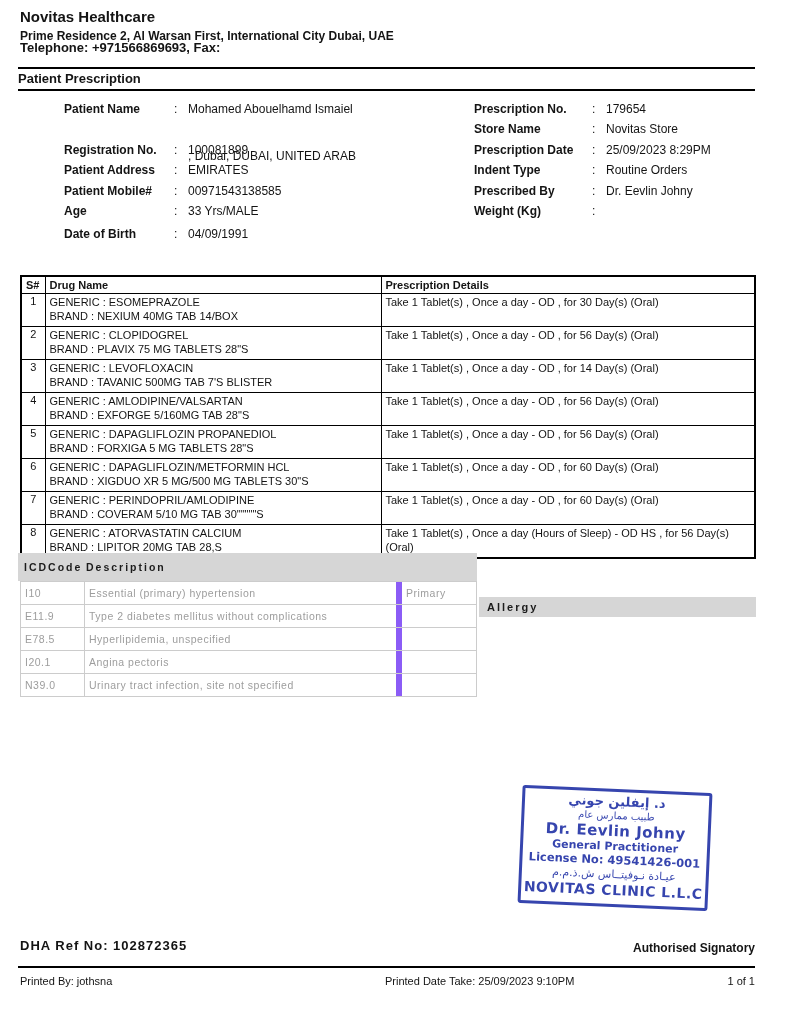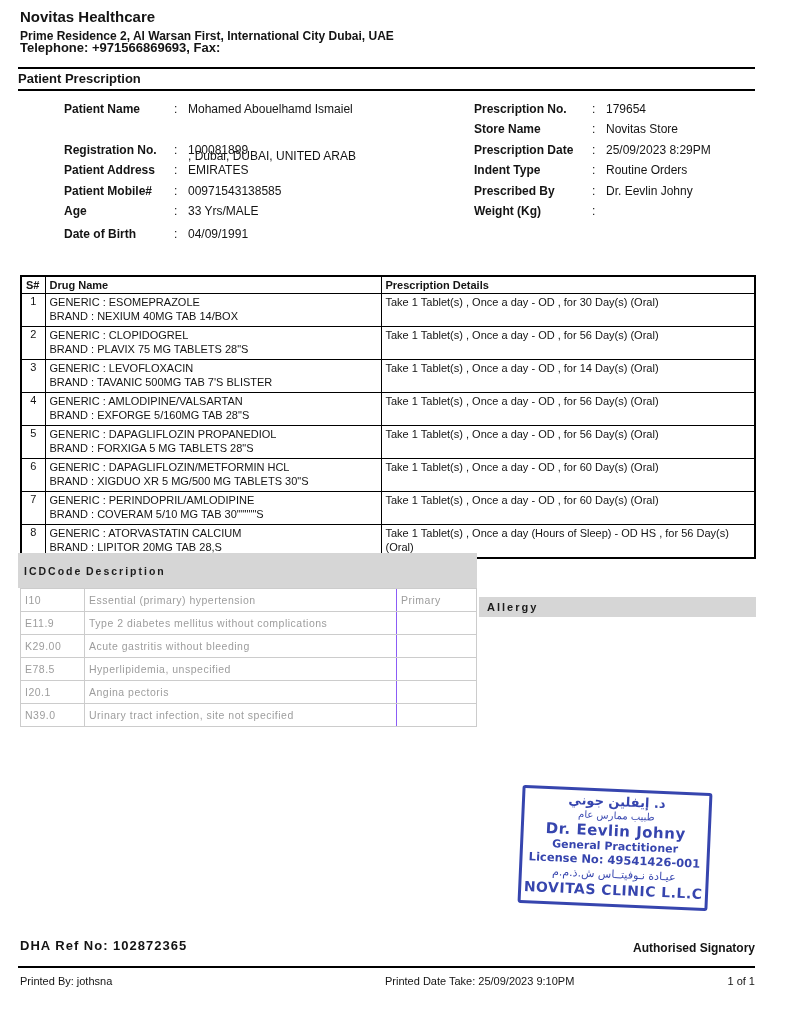--- a/index.html
+++ b/index.html
@@ -34,30 +34,30 @@
   table.drugs { border:2px solid #000; }
   table.drugs th { text-align:left; font-size:11px; padding:2px 4px; }
   th.col-sn, td.cell-sn { width:24px; text-align:center; }
   th.col-drug { width:336px; }
   td.cell-drug div { line-height:14px; }
   td.cell-details { line-height:14px; }
   table.drugs td { height:29px; }
 
   
   .icd { position:absolute; left:20px; top:553px; width:457px; font-size:10.5px; }
-  .icd-header { display:flex; height:35px; background:#d6d6d6; align-items:center;
+  .icd-header { display:flex; height:28px; background:#d6d6d6; align-items:center;
                 font-weight:bold; letter-spacing:2px; color:#1c1c1c; margin-left:-2px; padding-left:2px; width:459px;}
   .icd-header .h-code { width:64px; padding-left:4px; }
   .icd-header .h-desc { padding-left:2px; }
   .icd-body { border-top:1px solid #ccc; }
   .icd-row { display:flex; height:23px; border-bottom:1px solid #ccc; color:#9d9d9d;
              letter-spacing:0.5px; align-items:center; }
   .icd-row .c-code { width:64px; padding-left:4px; border-left:1px solid #ccc; align-self:stretch; display:flex; align-items:center;}
   .icd-row .c-desc { width:312px; padding-left:4px; border-left:1px solid #ccc; align-self:stretch; display:flex; align-items:center;}
-  .icd-row .c-note { flex:1; padding-left:4px; border-left:1px solid #8b5cf6; border-right:1px solid #ccc; align-self:stretch; display:flex; align-items:center;}
+  .icd-row .c-note { flex:1; padding-left:4px; border-left:6px solid #8b5cf6; border-right:1px solid #ccc; align-self:stretch; display:flex; align-items:center;}
 
   
   .allergy-bar { position:absolute; left:479px; top:553px; width:277px; height:20px;
                  background:#d6d6d6; font-size:11px; font-weight:bold; letter-spacing:2px;
                  display:flex; align-items:center; padding-left:8px; color:#1c1c1c;margin-top:44px; }
 
   
   .stamp { position:absolute; left:520px; top:789px; width:190px; height:118px;
            border:3px solid #2636a8; border-radius:3px; transform:rotate(2.5deg);
            color:#2636a8; text-align:center; font-family:"DejaVu Sans", sans-serif;
@@ -241,25 +241,20 @@
         <span class="c-code">I10</span>
         <span class="c-desc">Essential (primary) hypertension</span>
         <span class="c-note">Primary</span>
       </div>
       <div class="icd-row">
         <span class="c-code">E11.9</span>
         <span class="c-desc">Type 2 diabetes mellitus without complications</span>
         <span class="c-note"></span>
       </div>
       <div class="icd-row">
-        <span class="c-code">K29.00</span>
-        <span class="c-desc">Acute gastritis without bleeding</span>
-        <span class="c-note"></span>
-      </div>
-      <div class="icd-row">
         <span class="c-code">E78.5</span>
         <span class="c-desc">Hyperlipidemia, unspecified</span>
         <span class="c-note"></span>
       </div>
       <div class="icd-row">
         <span class="c-code">I20.1</span>
         <span class="c-desc">Angina pectoris</span>
         <span class="c-note"></span>
       </div>
       <div class="icd-row">

